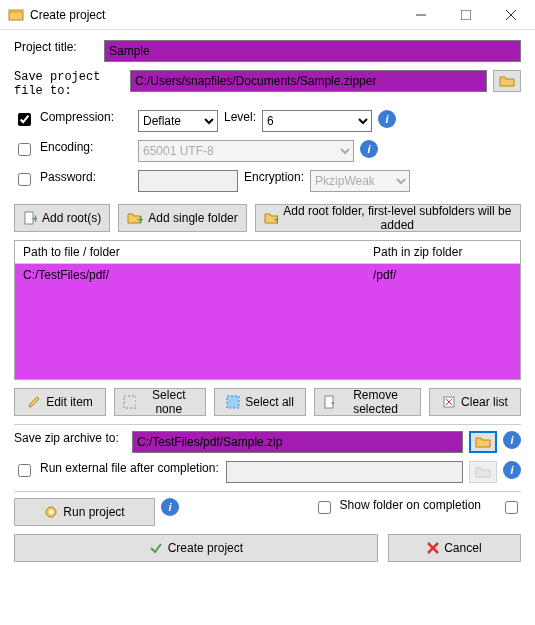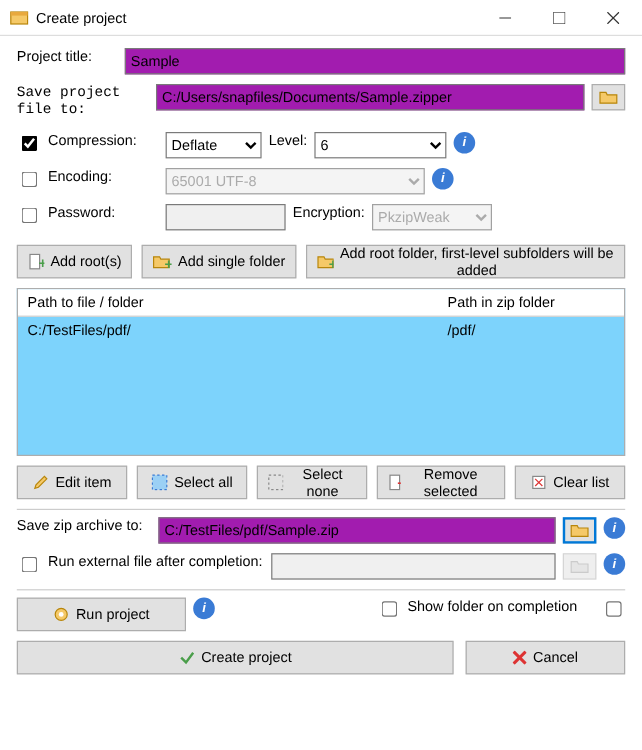--- a/index.html
+++ b/index.html
@@ -15,21 +15,21 @@
 input[type=text] { height: 22px; border: 1px solid #7a7a7a; padding: 0 4px; background: #a21caf; }
 input[type=text]:disabled { background: #f0f0f0; color: #888; }
 select { height: 22px; border: 1px solid #7a7a7a; background: #fff; }
 select:disabled { background: #f0f0f0; color: #888; }
 .chk { width: 13px; height: 13px; accent-color: #000; }
 .btn { height: 28px; display: inline-flex; align-items: center; justify-content: center; gap: 5px; background: #e1e1e1; border: 1px solid #adadad; padding: 0 8px; cursor: default; }
 .iconbtn { width: 28px; height: 22px; padding:0; display:inline-flex; align-items:center; justify-content:center; background: #e1e1e1; border: 1px solid #adadad; }
 .iconbtn.sel { border: 2px solid #0078d7; }
 .infobtn { width:18px; height:18px; border-radius:50%; background:#3a7bd5; color:#fff; display:inline-flex; align-items:center; justify-content:center; font-weight:bold; font-size:11px; font-style:italic; }
 .spacer { flex: 1; }
-.table { border: 1px solid #adadad; height: 140px; background: #7dd3fc; margin-bottom: 8px; }
+.table { border: 1px solid #adadad; height: 140px; background: #d946ef; margin-bottom: 8px; }
 .thead { display: flex; border-bottom: 1px solid #ccc; padding: 4px 8px; background:#fff; }
 .trow { display: flex; padding: 4px 8px; }
 .c1 { flex: 0 0 350px; }
 .c2 { flex: 1; }
 hr { border: none; border-top: 1px solid #ccc; margin: 6px 0; }
 svg { display: block; }
 </style>
 </head>
 <body>
 
@@ -142,29 +142,29 @@
 
 <div class="row" style="gap:8px">
   <button class="btn" style="flex:1">
     <svg width="14" height="14">
           <path d="M2 12 L3 9 L10 2 L12 4 L5 11 Z" fill="#f5c968" stroke="#b8860b"></path>
         </svg>
     <span>Edit item</span>
   </button>
   <button class="btn" style="flex:1">
     <svg width="14" height="14">
+          <rect x="1" y="1" width="12" height="12" fill="none" stroke="#888" stroke-dasharray="2"></rect>
+        </svg>
+    <span>Select none</span>
+  </button>
+  <button class="btn" style="flex:1">
+    <svg width="14" height="14">
           <rect x="1" y="1" width="12" height="12" fill="#9bd0f5" stroke="#3a7bd5" stroke-dasharray="2"></rect>
         </svg>
     <span>Select all</span>
-  </button>
-  <button class="btn" style="flex:1">
-    <svg width="14" height="14">
-          <rect x="1" y="1" width="12" height="12" fill="none" stroke="#888" stroke-dasharray="2"></rect>
-        </svg>
-    <span>Select none</span>
   </button>
   <button class="btn" style="flex:1.2">
     <svg width="14" height="14">
           <rect x="2" y="1" width="8" height="12" fill="#fff" stroke="#888"></rect>
           <text x="8" y="12" fill="#d33" font-size="12" font-weight="bold">−</text>
         </svg>
     <span>Remove selected</span>
   </button>
   <button class="btn" style="flex:1">
     <svg width="14" height="14">

